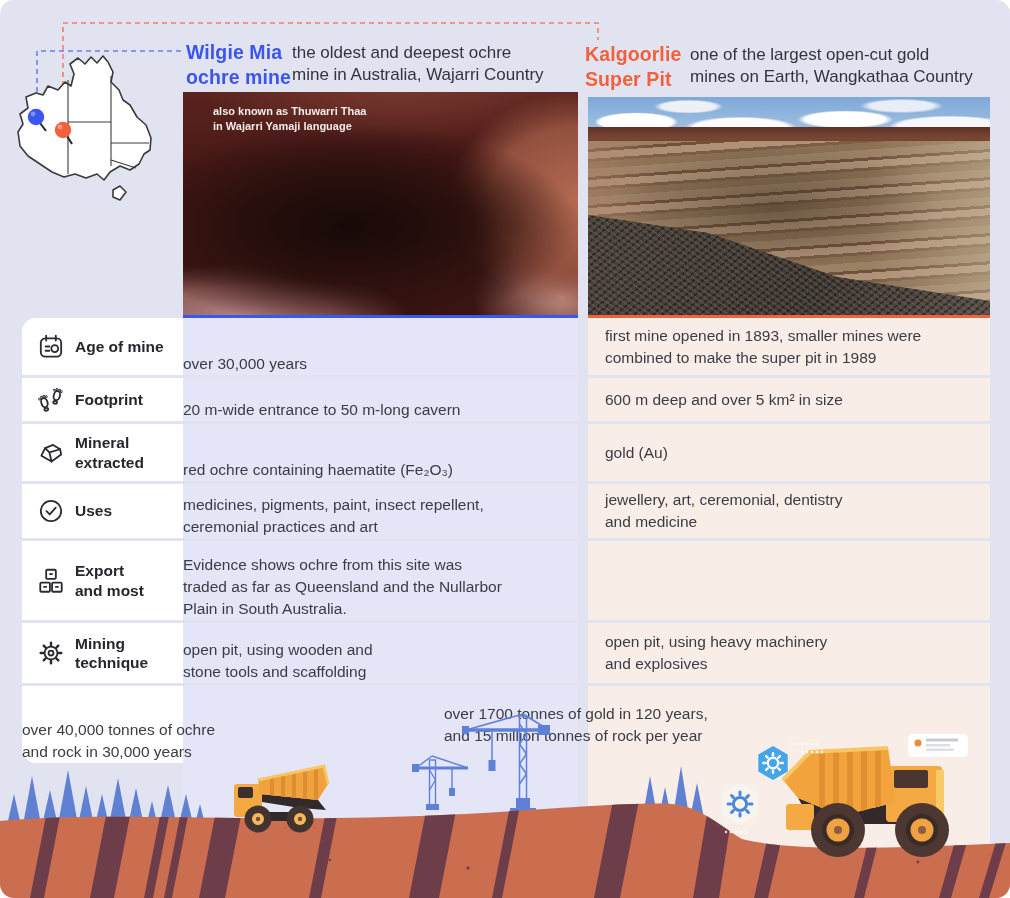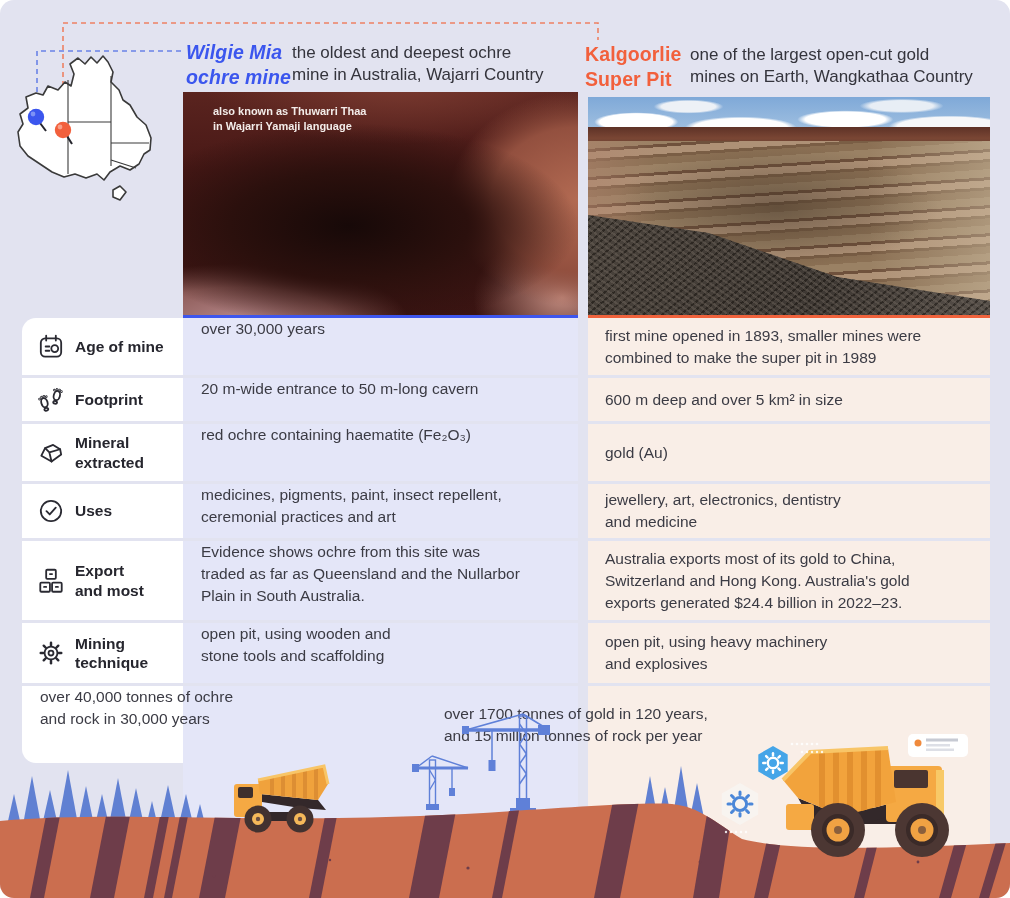--- a/index.html
+++ b/index.html
@@ -6,21 +6,21 @@
   .page{
     position:relative;width:1010px;height:898px;overflow:hidden;
     background:#E2E3F0;border-radius:14px;
     font-family:"Liberation Sans","DejaVu Sans",sans-serif;color:#3B3B44;
   }
   .abs{position:absolute;}
   .pre{white-space:pre-line;}
 
   
   .mine-title{font-size:19.5px;font-weight:700;line-height:1.3;letter-spacing:.1px;}
-  .title-left{left:186px;top:40px;width:112px;color:#3B56EE;font-style:italic;}
+  .title-left{left:186px;top:40px;width:112px;color:#3B56EE;}
   .title-right{left:585px;top:42px;width:112px;color:#F2603C;}
   .mine-sub{font-size:17px;line-height:1.32;color:#34343C;}
   .sub-left{left:292px;top:42px;width:300px;}
   .sub-right{left:690px;top:44px;width:312px;}
 
   
   .photo-left{
     left:183px;top:92px;width:395px;height:223px;border-bottom:3px solid #3D56EE;
     background:
       radial-gradient(ellipse 58% 46% at 42% 60%, #170908 0%, #2B100D 52%, rgba(43,16,13,0) 100%),
@@ -60,21 +60,21 @@
   
   .col-strip-left{left:183px;top:318px;width:395px;height:580px;background:#E4E6F8;}
   .col-strip-right{left:588px;top:318px;width:402px;height:580px;background:#F9EEE7;}
   .label-box{left:22px;top:318px;width:161px;height:445px;background:#FFFFFF;border-radius:14px 0 0 14px;}
   .sep{left:22px;width:968px;height:3px;background:#E2E3F0;z-index:3;}
   .row{left:22px;width:968px;display:flex;z-index:4;}
   .row1{top:318px;height:57px}.row2{top:378px;height:43px}.row3{top:424px;height:57px}
   .row4{top:484px;height:54px}.row5{top:541px;height:79px}.row6{top:623px;height:60px}
   .row7{top:686px;height:77px}
   .cell-label{width:161px;display:flex;align-items:center;gap:9px;padding-left:14px;box-sizing:border-box;}
-  .cell-left{width:395px;display:flex;align-items:flex-start;box-sizing:border-box;padding-left:18px;}
+  .cell-left{width:395px;display:flex;align-items:flex-end;box-sizing:border-box;}
   .gapcol{width:10px;}
   .cell-right{width:402px;display:flex;align-items:center;box-sizing:border-box;padding-left:17px;}
   .lab{font-size:15.5px;font-weight:700;color:#26262E;line-height:1.25;}
   .val{font-size:15.5px;line-height:1.42;color:#3B3B44;}
   .rowicon{flex:0 0 30px;width:30px;height:30px;}
   .rowicon svg{display:block;}
 
   .icon-stroke{stroke:#2A2A32;fill:none;stroke-width:1.7;stroke-linecap:round;stroke-linejoin:round;}
 </style>
 </head>
@@ -239,21 +239,21 @@
           </svg>
       </span>
       <span class="lab pre">Uses</span>
     </div>
     <div class="cell-left">
         <span class="val pre">medicines, pigments, paint, insect repellent,
 ceremonial practices and art</span>
       </div>
     <div class="gapcol"></div>
     <div class="cell-right">
-        <span class="val pre">jewellery, art, electronics, dentistry
+        <span class="val pre">jewellery, art, ceremonial, dentistry
 and medicine</span>
       </div>
   </div>
 
   <div class="abs row row5">
     <div class="cell-label">
       <span class="rowicon">
         <svg width="30" height="30" viewBox="0 0 28 28">
             <g class="icon-stroke" stroke-width="1.5">
           <rect x="9.5" y="3.5" width="9" height="8.5" rx="1"></rect>
@@ -267,25 +267,20 @@
       </span>
       <span class="lab pre">Export
 and most</span>
     </div>
     <div class="cell-left">
         <span class="val pre">Evidence shows ochre from this site was
 traded as far as Queensland and the Nullarbor
 Plain in South Australia.</span>
       </div>
     <div class="gapcol"></div>
-    <div class="cell-right">
-        <span class="val pre">Australia exports most of its gold to China,
-Switzerland and Hong Kong. Australia's gold
-exports generated $24.4 billion in 2022–23.</span>
-      </div>
   </div>
 
   <div class="abs row row6">
     <div class="cell-label">
       <span class="rowicon">
         <svg width="30" height="30" viewBox="0 0 28 28">
             <g class="icon-stroke">
           <circle cx="14" cy="14" r="6"></circle>
               <circle cx="14" cy="14" r="2.3"></circle>
           <g stroke-width="2.3">

